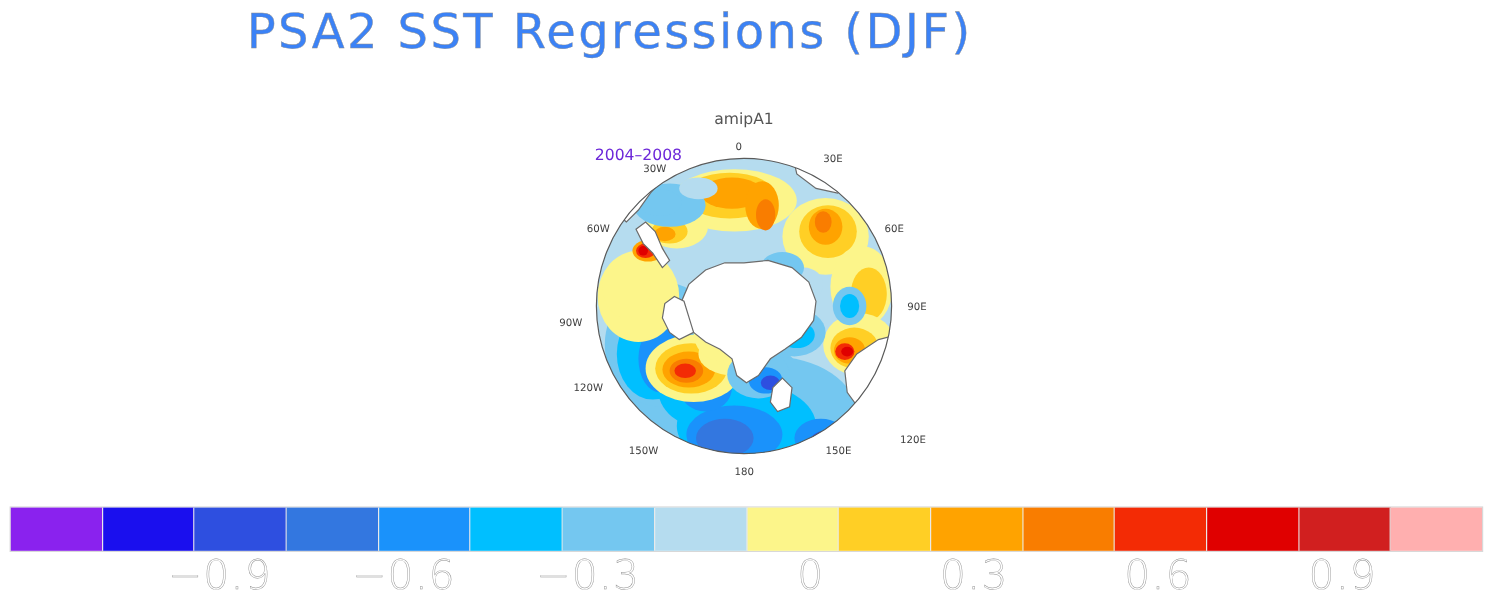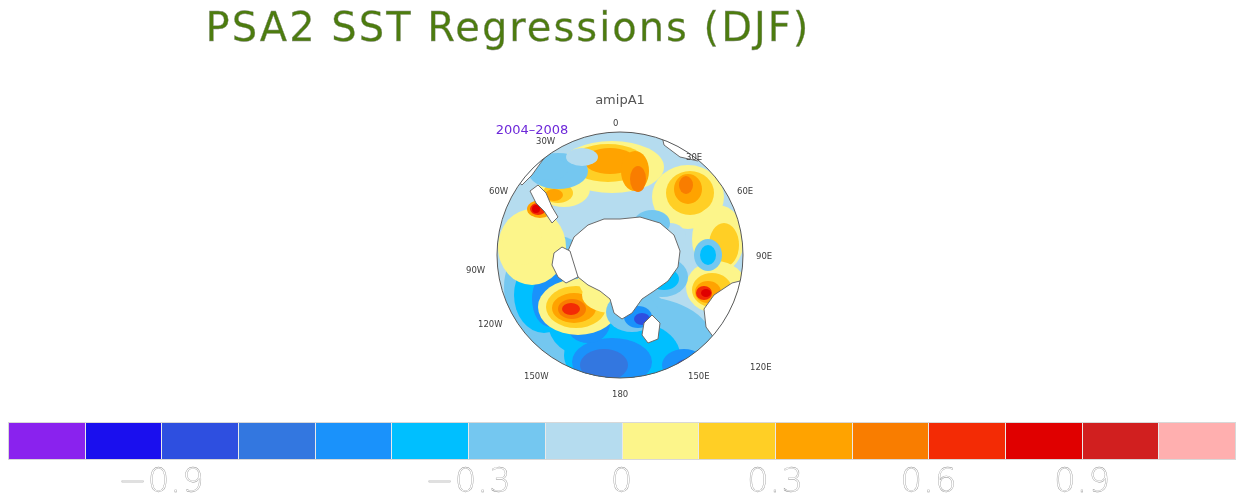--- a/index.html
+++ b/index.html
@@ -9,40 +9,40 @@
     font-family:"DejaVu Sans", sans-serif;
   }
   .thin{
     font-family:"DejaVu Sans", sans-serif;
     font-weight:300;
     -webkit-text-stroke:0.35px #8d8d8d;
     color:transparent;
   }
   #title{
     position:absolute;left:0;top:4px;width:1016px;text-align:center;
-    font-size:40px;letter-spacing:2px;color:#4d7c0f;
+    font-size:40px;letter-spacing:2px;color:#3b82f6;
     font-weight:400;
   }
   #subtitle{
     position:absolute;left:560px;top:92px;width:120px;text-align:center;
     font-size:13px;color:#545454;
   }
   #period{
     position:absolute;left:487px;top:122px;width:90px;text-align:center;
     font-size:13px;color:#6d28d9;
   }
   #mapwrap{position:absolute;left:492px;top:127px;width:256px;height:256px;}
   #mapsvg{display:block;}
   .lonlab{position:absolute;font-size:8.5px;color:#3d3d3d;white-space:nowrap;}
   #cbar{position:absolute;left:8px;top:422px;width:1228px;height:38px;
         display:flex;border:1px solid #d8d8d8;box-sizing:border-box;background:#fff;}
   .sw{flex:1 1 0;height:100%;border-right:1px solid #e9e9e9;box-sizing:border-box;}
   .sw:last-child{border-right:none;}
   #cblabels{position:absolute;left:8px;top:460px;width:1228px;height:42px;}
-  .cblab{position:absolute;top:0;font-size:34px;text-align:center;width:130px;
+  .cblab{position:absolute;top:0;font-size:34px;text-align:right;width:130px;
          letter-spacing:1px;}
 </style>
 </head>
 <body>
 
 <div id="title" class="thin">PSA2 SST Regressions (DJF)</div>
 <div id="subtitle">amipA1</div>
 <div id="period">2004–2008</div>
 
 <div id="mapwrap">
@@ -134,21 +134,21 @@
     <path d="M236 46 L256 40 L256 76 L240 70 L232 58 Z" fill="#ffffff" stroke="#6b6b6b" stroke-width="1"></path>
     <path d="M222 168 L240 156 L256 152 L256 232 L230 222 L214 200 L212 182 Z" fill="#ffffff" stroke="#6b6b6b" stroke-width="1"></path>
     <path d="M152 196 L160 188 L168 196 L166 212 L156 216 L150 208 Z" fill="#ffffff" stroke="#6b6b6b" stroke-width="1"></path>
   </g>
 
   <circle cx="128" cy="128" r="123" fill="none" stroke="#5a5a5a" stroke-width="1"></circle>
 </svg>
 </div>
 
 <div class="lonlab" style="left:613px;top:118px;">0</div>
-<div class="lonlab" style="left:686px;top:152px;">30E</div>
+<div class="lonlab" style="left:686px;top:128px;">30E</div>
 <div class="lonlab" style="left:737px;top:186px;">60E</div>
 <div class="lonlab" style="left:756px;top:251px;">90E</div>
 <div class="lonlab" style="left:750px;top:319px;margin-top:43px;">120E</div>
 <div class="lonlab" style="left:688px;top:371px;">150E</div>
 <div class="lonlab" style="left:612px;top:389px;">180</div>
 <div class="lonlab" style="left:524px;top:371px;">150W</div>
 <div class="lonlab" style="left:478px;top:319px;">120W</div>
 <div class="lonlab" style="left:466px;top:265px;">90W</div>
 <div class="lonlab" style="left:489px;top:186px;">60W</div>
 <div class="lonlab" style="left:536px;top:136px;">30W</div>
@@ -166,18 +166,19 @@
     <div class="sw" style="background: rgb(255, 207, 37);"></div>
     <div class="sw" style="background: rgb(255, 163, 0);"></div>
     <div class="sw" style="background: rgb(249, 125, 0);"></div>
     <div class="sw" style="background: rgb(243, 43, 5);"></div>
     <div class="sw" style="background: rgb(224, 0, 0);"></div>
     <div class="sw" style="background: rgb(209, 31, 31);"></div>
     <div class="sw" style="background: rgb(255, 175, 175);"></div>
   </div>
 <div id="cblabels">
     <div class="cblab thin" style="left: 88.5px;">−0.9</div>
+    <div class="cblab thin" style="left: 242px;">−0.6</div>
     <div class="cblab thin" style="left: 395.5px;">−0.3</div>
     <div class="cblab thin" style="left: 549px;">0</div>
     <div class="cblab thin" style="left: 702.5px;">0.3</div>
     <div class="cblab thin" style="left: 856px;">0.6</div>
     <div class="cblab thin" style="left: 1009.5px;">0.9</div>
   </div>
 
 </body></html>

